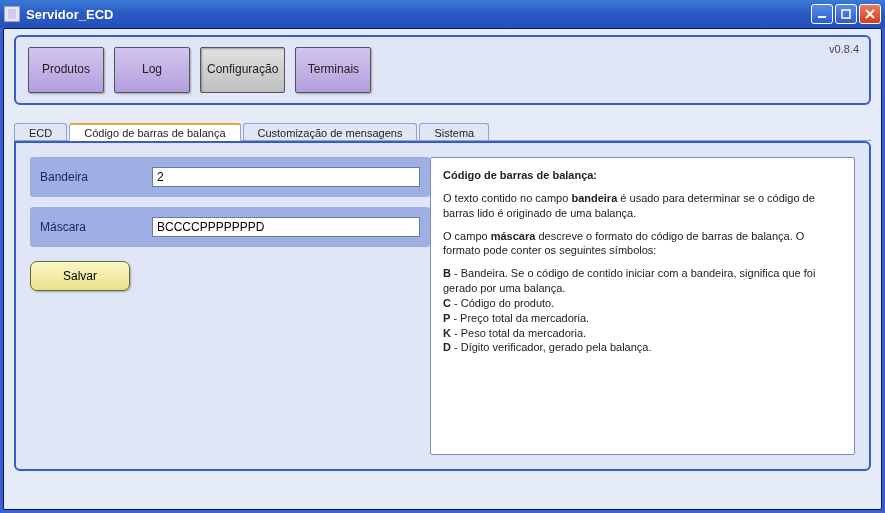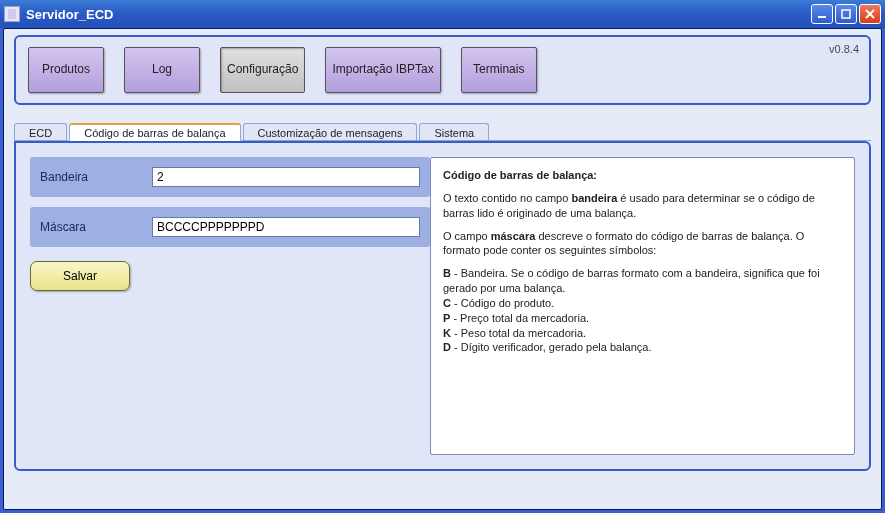--- a/index.html
+++ b/index.html
@@ -53,21 +53,21 @@
   }
 
   
   .top-panel {
     margin: 6px 10px 0 10px;
     border: 2px solid #3a5ac8;
     border-radius: 6px;
     padding: 10px 12px;
     display: flex;
     align-items: center;
-    gap: 20px;
+    gap: 10px;
     background: #e0e6f7;
     position: relative;
   }
   .version-label {
     position: absolute;
     right: 10px; top: 6px;
     color: #4a4a4a;
     font-size: 11px;
   }
   .toolbtn {
@@ -218,21 +218,20 @@
   </div>
 </div>
 
 <div class="client">
 
   <div class="top-panel">
     <div class="version-label">v0.8.4</div>
     <div class="toolbtn">Produtos</div>
     <div class="toolbtn">Log</div>
     <div class="toolbtn active">Configuração</div>
-    <div class="toolbtn">Importação IBPTax</div>
     <div class="toolbtn">Terminais</div>
   </div>
 
   <div class="tabbar">
     <div class="tab">ECD</div>
     <div class="tab active">Código de barras de balança</div>
     <div class="tab">Customização de mensagens</div>
     <div class="tab">Sistema</div>
   </div>
 
@@ -250,21 +249,21 @@
     </div>
 
     <div class="right-col">
       <p class="h">Código de barras de balança:</p>
       <p>
         <span>O texto contido no campo </span><strong>bandeira</strong><span> é usado para determinar se o código de barras lido é originado de uma balança.</span>
       </p>
       <p>
         <span>O campo </span><strong>máscara</strong><span> descreve o formato do código de barras de balança. O formato pode conter os seguintes símbolos:</span>
       </p>
-      <p class="legend-line"><strong>B</strong><span> - Bandeira. Se o código de barras formato com a bandeira, significa que foi gerado por uma balança.</span></p>
+      <p class="legend-line"><strong>B</strong><span> - Bandeira. Se o código de contido iniciar com a bandeira, significa que foi gerado por uma balança.</span></p>
       <p class="legend-line"><strong>C</strong><span> - Código do produto.</span></p>
       <p class="legend-line"><strong>P</strong><span> - Preço total da mercadoria.</span></p>
       <p class="legend-line"><strong>K</strong><span> - Peso total da mercadoria.</span></p>
       <p class="legend-line"><strong>D</strong><span> - Dígito verificador, gerado pela balança.</span></p>
     </div>
   </div>
 
 </div>
 
 </body></html>

